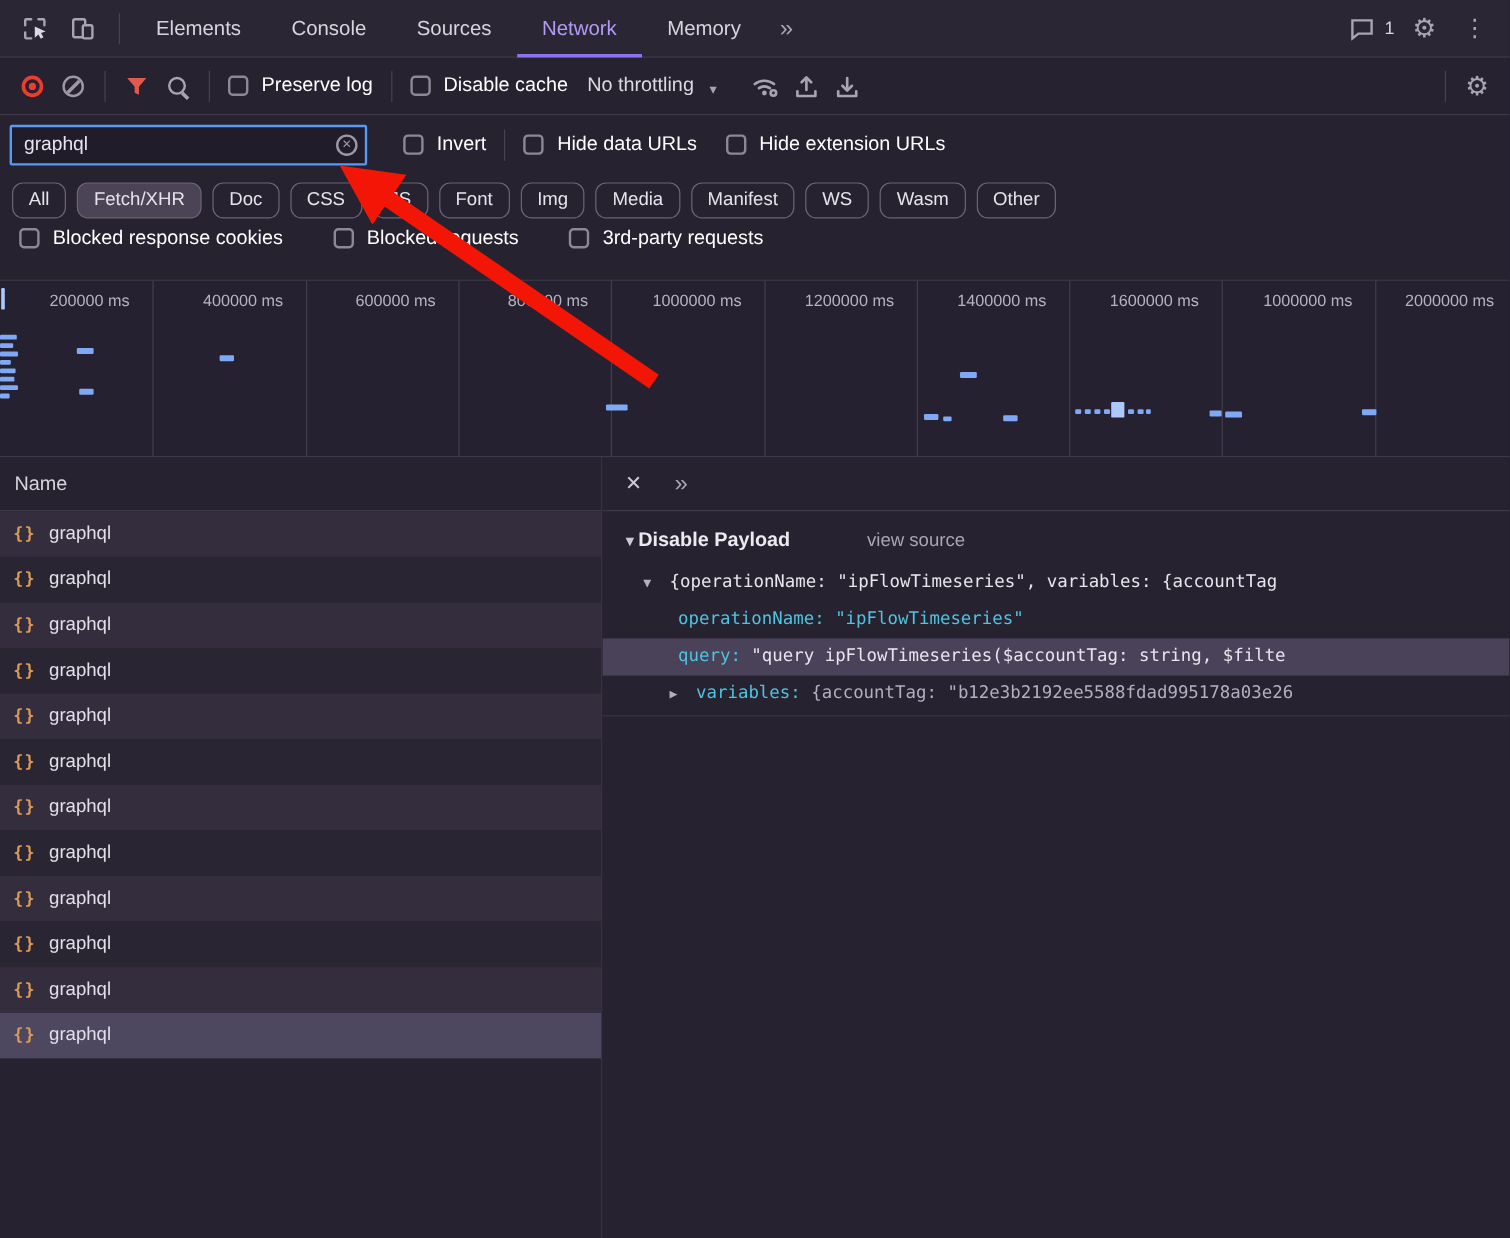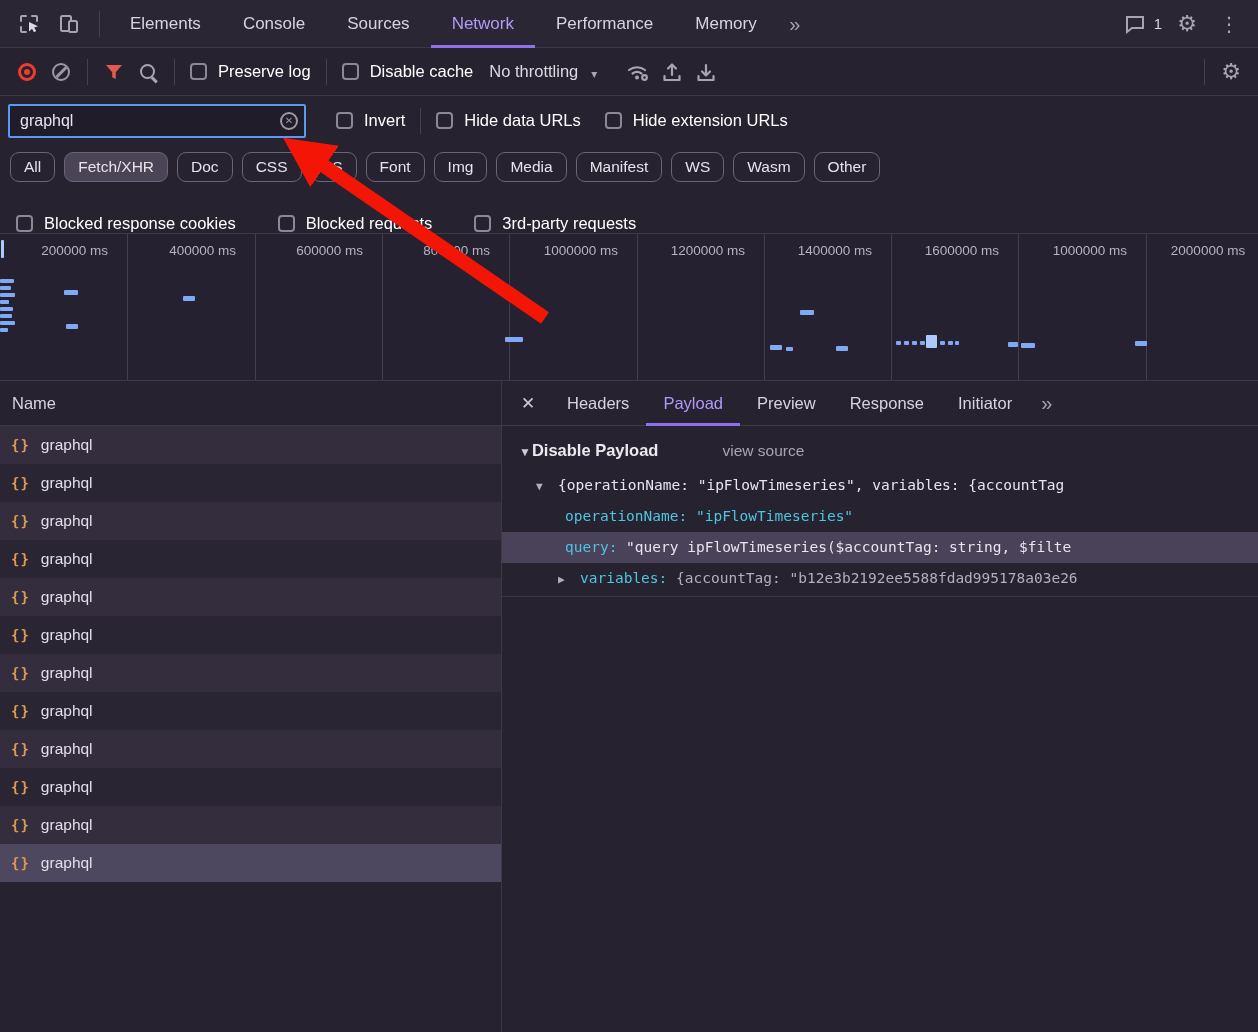--- a/index.html
+++ b/index.html
@@ -33,21 +33,21 @@
 
 .filterrow{height:49px;display:flex;align-items:center;padding:0 8px}
 .fwrap{position:relative;width:298px;height:34px;margin-right:24px;flex:none}
 .finput{width:100%;height:100%;background:#211c2a;border:2px solid #579af6;border-radius:2px;color:#e8e5ef;font-size:16px;padding:0 34px 0 10px;font-family:inherit;outline:none}
 .fclear{position:absolute;right:8px;top:8px;width:18px;height:18px;border:2px solid #9d97a7;border-radius:50%;color:#9d97a7;font-size:10px;display:flex;align-items:center;justify-content:center}
 
 .chiprow{height:44px;display:flex;align-items:center;gap:9px;padding:0 10px}
 .chip{border:1px solid #6b6477;border-radius:9px;padding:5px 13px;font-size:15.5px;color:#e6e3ec;white-space:nowrap}
 .chip.selected{background:#4b4456}
 
-.checkrow{height:44px;display:flex;align-items:flex-end;gap:30px;padding:0 10px}
+.checkrow{height:44px;display:flex;align-items:flex-start;gap:30px;padding:0 10px}
 
 .timeline{position:relative;height:148px;border-top:1px solid #3e3848;border-bottom:1px solid #3e3848;background:#262130;overflow:hidden}
 .tl-line{position:absolute;top:0;bottom:0;width:1px;background:#433d4e}
 .tl-label{position:absolute;top:9px;width:92px;text-align:right;font-size:13.5px;color:#b7b2c0;white-space:nowrap}
 .tl-bar{position:absolute;background:#7fa9f4;border-radius:1px}
 .tl-bar.bright{background:#adc9fb}
 
 .split{display:flex;height:651px}
 .left{width:502px;flex:none;border-right:1px solid #3e3848;display:flex;flex-direction:column;background:#272230}
 .name-header{height:45px;flex:none;border-bottom:1px solid #3e3848;display:flex;align-items:center;padding:0 12px;font-size:16.5px;color:#d7d4de}
@@ -99,21 +99,20 @@
         <rect x="11" y="8" width="8" height="11" rx="1.5" fill="#2b2634"></rect>
       </svg>
     </div>
   </div>
   <div class="vdiv"></div>
   <div class="tabstrip">
       <div class="tab">Elements</div>
       <div class="tab">Console</div>
       <div class="tab">Sources</div>
       <div class="tab selected">Network</div>
-      <div class="tab">Performance</div>
       <div class="tab">Memory</div>
     </div>
   <div class="iconbtn">
       <span class="glyph">»</span>
     </div>
   <div class="spacer"></div>
   <div class="icons-right">
     <div class="iconbtn">
       <svg class="ic" width="22" height="20" viewBox="0 0 22 20" fill="none" stroke="#a9a4b2" stroke-width="2">
         <path d="M3 3h16v11H8l-5 4z"></path>
@@ -341,27 +340,20 @@
         </div>
         <div class="req-row selected">
           <span class="braces">{}</span>
           <span>graphql</span>
         </div>
       </div>
   </div>
   <div class="right">
     <div class="detail-tabs">
       <div class="closex">✕</div>
-      <div style="display:flex;height:45px">
-          <div class="dtab">Headers</div>
-          <div class="dtab selected">Payload</div>
-          <div class="dtab">Preview</div>
-          <div class="dtab">Response</div>
-          <div class="dtab">Initiator</div>
-        </div>
       <div class="dmore">»</div>
     </div>
     <div class="payload">
       <div class="rp-head">
         <div class="rp-title">
           <span class="tri">▼</span><span>Disable Payload</span>
         </div>
         <div class="view-source">view source</div>
       </div>
       <div class="tree">

